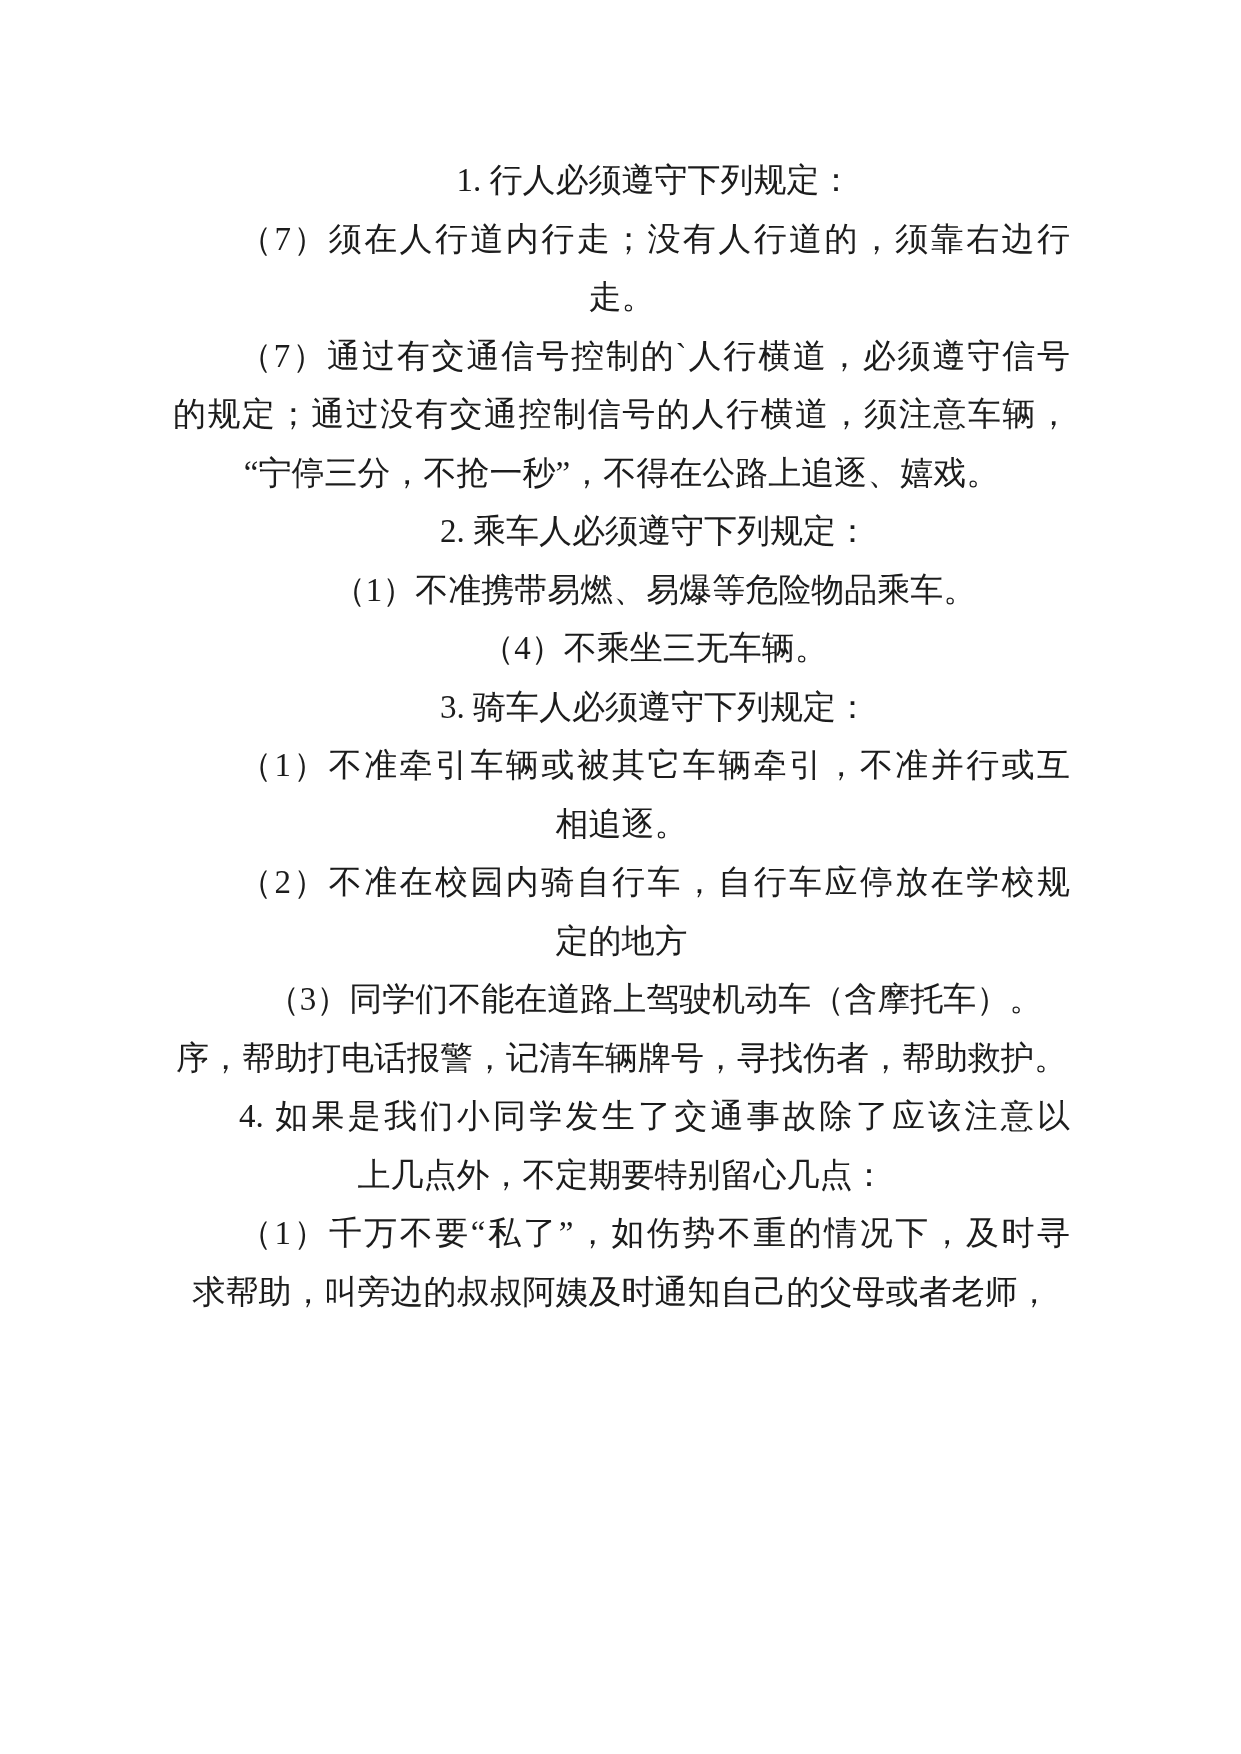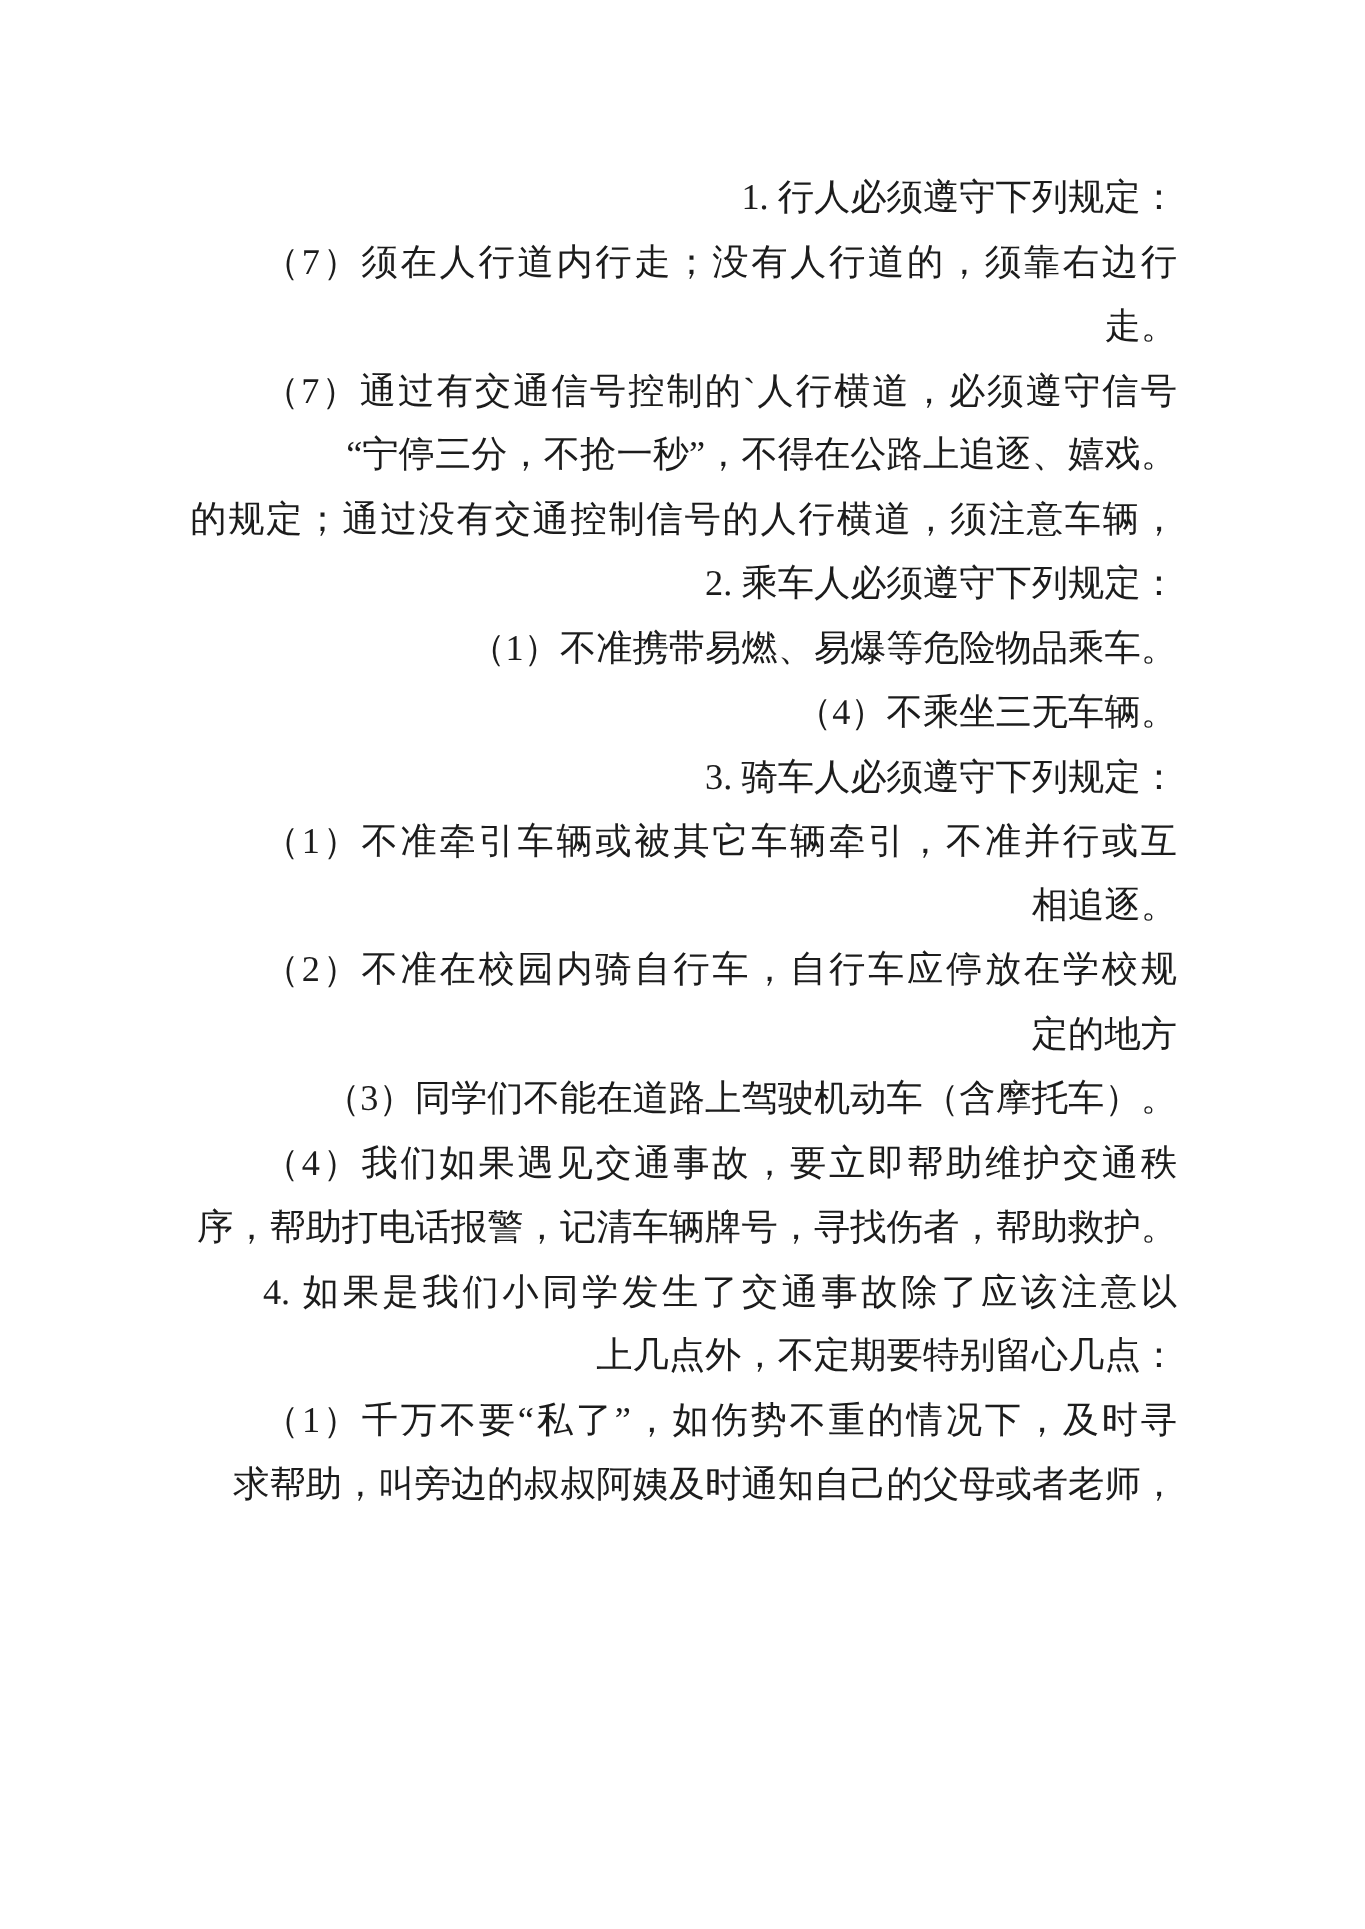--- a/index.html
+++ b/index.html
@@ -21,21 +21,21 @@
     width: 897px;
   }
   .para {
     margin: 0;
     padding: 0;
   }
   .line {
     font-size: 33px;
     line-height: 58.5px;
     color: #1c1c1c;
-    text-align: right;
+    text-align: center;
     letter-spacing: 0;
   }
   .line.first {
     text-indent: 66px;
   }
   .line.just {
     text-align: justify;
     text-align-last: justify;
   }
 </style>
@@ -45,22 +45,22 @@
 <div class="doc" id="doc">
     <div class="para">
       <div class="line first">1. 行人必须遵守下列规定：</div>
     </div>
     <div class="para">
       <div class="line first just">（7）须在人行道内行走；没有人行道的，须靠右边行</div>
       <div class="line">走。</div>
     </div>
     <div class="para">
       <div class="line first just">（7）通过有交通信号控制的`人行横道，必须遵守信号</div>
+      <div class="line just">的规定；通过没有交通控制信号的人行横道，须注意车辆，</div>
       <div class="line">“宁停三分，不抢一秒”，不得在公路上追逐、嬉戏。</div>
-      <div class="line just">的规定；通过没有交通控制信号的人行横道，须注意车辆，</div>
     </div>
     <div class="para">
       <div class="line first">2. 乘车人必须遵守下列规定：</div>
     </div>
     <div class="para">
       <div class="line first">（1）不准携带易燃、易爆等危险物品乘车。</div>
     </div>
     <div class="para">
       <div class="line first">（4）不乘坐三无车辆。</div>
     </div>
@@ -72,21 +72,20 @@
       <div class="line">相追逐。</div>
     </div>
     <div class="para">
       <div class="line first just">（2）不准在校园内骑自行车，自行车应停放在学校规</div>
       <div class="line">定的地方</div>
     </div>
     <div class="para">
       <div class="line first">（3）同学们不能在道路上驾驶机动车（含摩托车）。</div>
     </div>
     <div class="para">
-      <div class="line first just">（4）我们如果遇见交通事故，要立即帮助维护交通秩</div>
       <div class="line">序，帮助打电话报警，记清车辆牌号，寻找伤者，帮助救护。</div>
     </div>
     <div class="para">
       <div class="line first just">4. 如果是我们小同学发生了交通事故除了应该注意以</div>
       <div class="line">上几点外，不定期要特别留心几点：</div>
     </div>
     <div class="para">
       <div class="line first just">（1）千万不要“私了”，如伤势不重的情况下，及时寻</div>
       <div class="line">求帮助，叫旁边的叔叔阿姨及时通知自己的父母或者老师，</div>
     </div>

